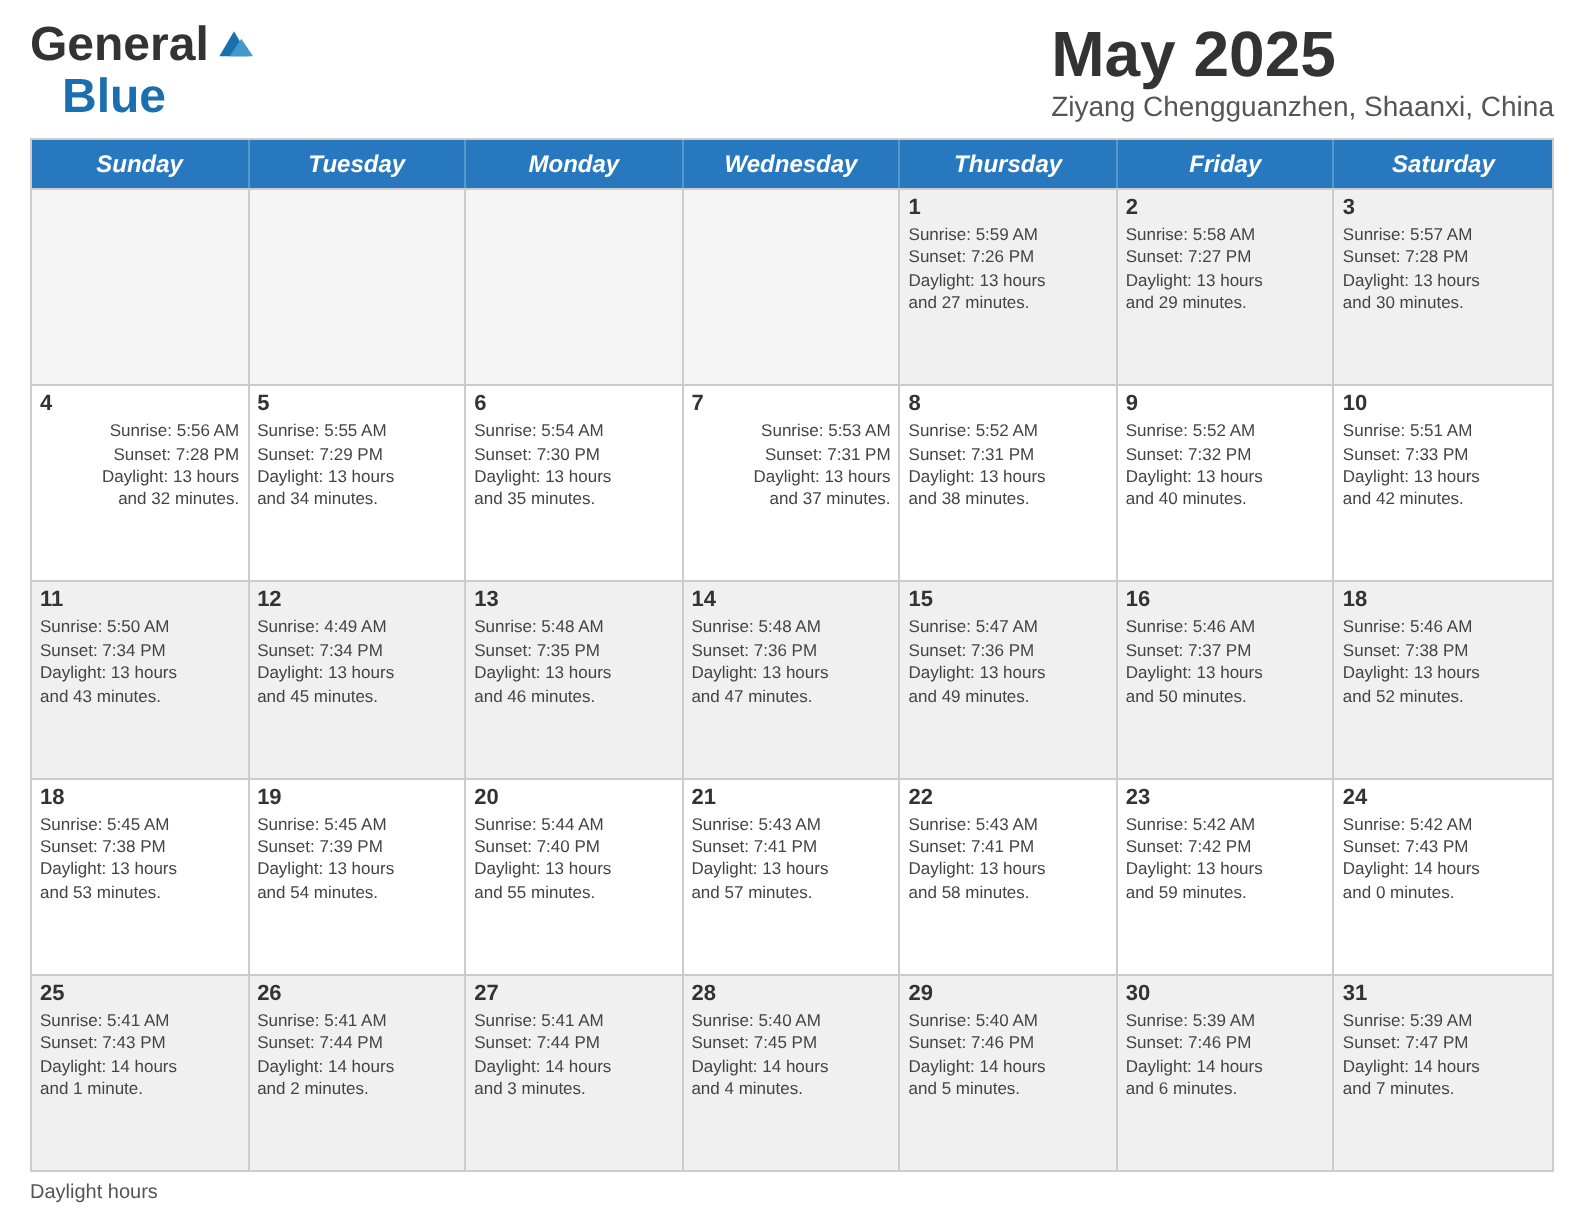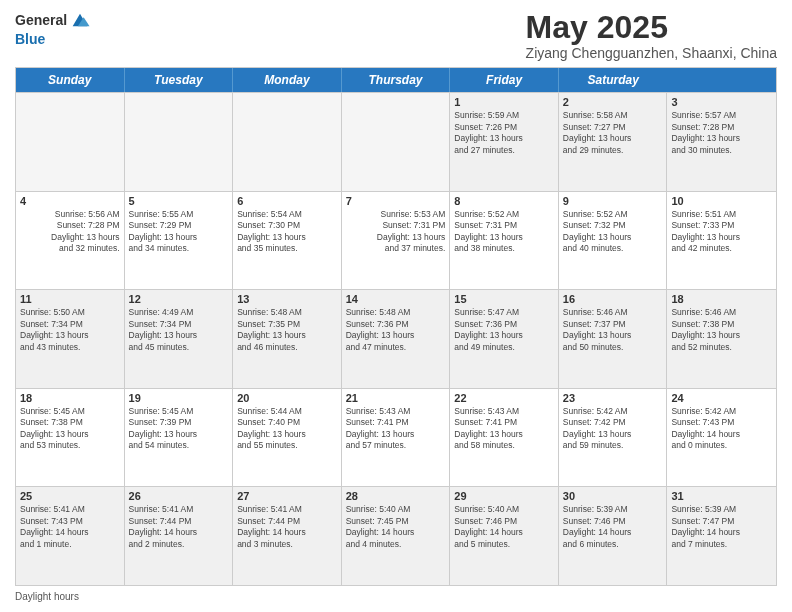--- a/index.html
+++ b/index.html
@@ -21,26 +21,26 @@
       display: flex;
       justify-content: space-between;
       align-items: flex-start;
       margin-bottom: 6px;
     }
     .logo {
       display: flex;
       align-items: center;
     }
     .logo-text {
-      font-size: 14px;
+      font-size: 24px;
       font-weight: bold;
       line-height: 1.1;
     }
     .logo-general { color: #333; }
-    .logo-blue { color: #1a6faf; }
+    .logo-blue { color: #1a6faf; margin-left: 16px; }
     .logo-icon {
       width: 22px;
       height: 22px;
       margin-left: 2px;
     }
     .title-block {
       text-align: left;
     }
     .month-title {
       font-size: 32px;
@@ -135,20 +135,21 @@
       <div class="month-title">May 2025</div>
       <div class="location">Ziyang Chengguanzhen, Shaanxi, China</div>
     </div>
   </div>
 
   <div class="calendar">
     <div class="cal-header-row" id="cal-header">
         <div class="cal-header-cell">Sunday</div>
         <div class="cal-header-cell">Tuesday</div>
         <div class="cal-header-cell">Monday</div>
+        <div class="cal-header-cell">Wednesday</div>
         <div class="cal-header-cell">Thursday</div>
         <div class="cal-header-cell">Friday</div>
         <div class="cal-header-cell">Saturday</div>
       </div>
     <div class="cal-body" id="cal-body">
         <div class="cal-week">
           <div class="cal-cell empty"></div>
           <div class="cal-cell empty"></div>
           <div class="cal-cell empty"></div>
           <div class="cal-cell empty"></div>

